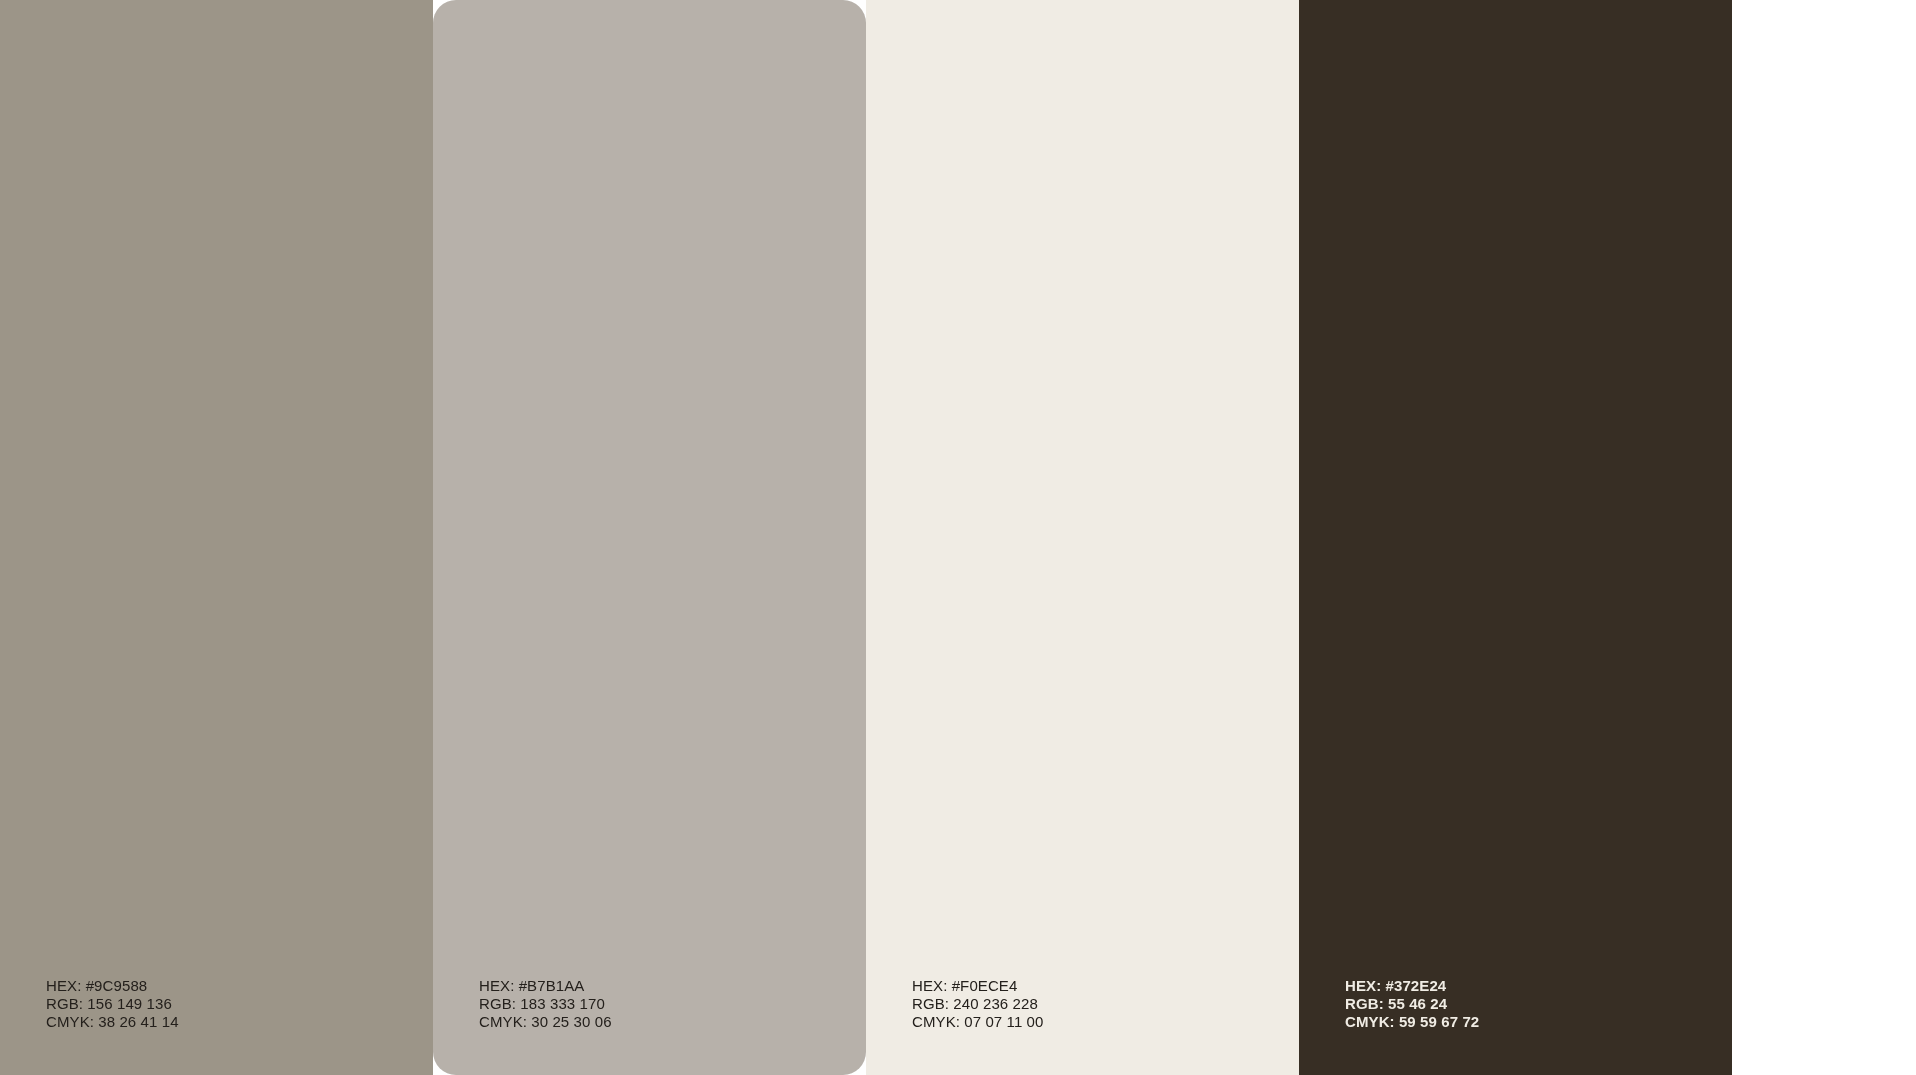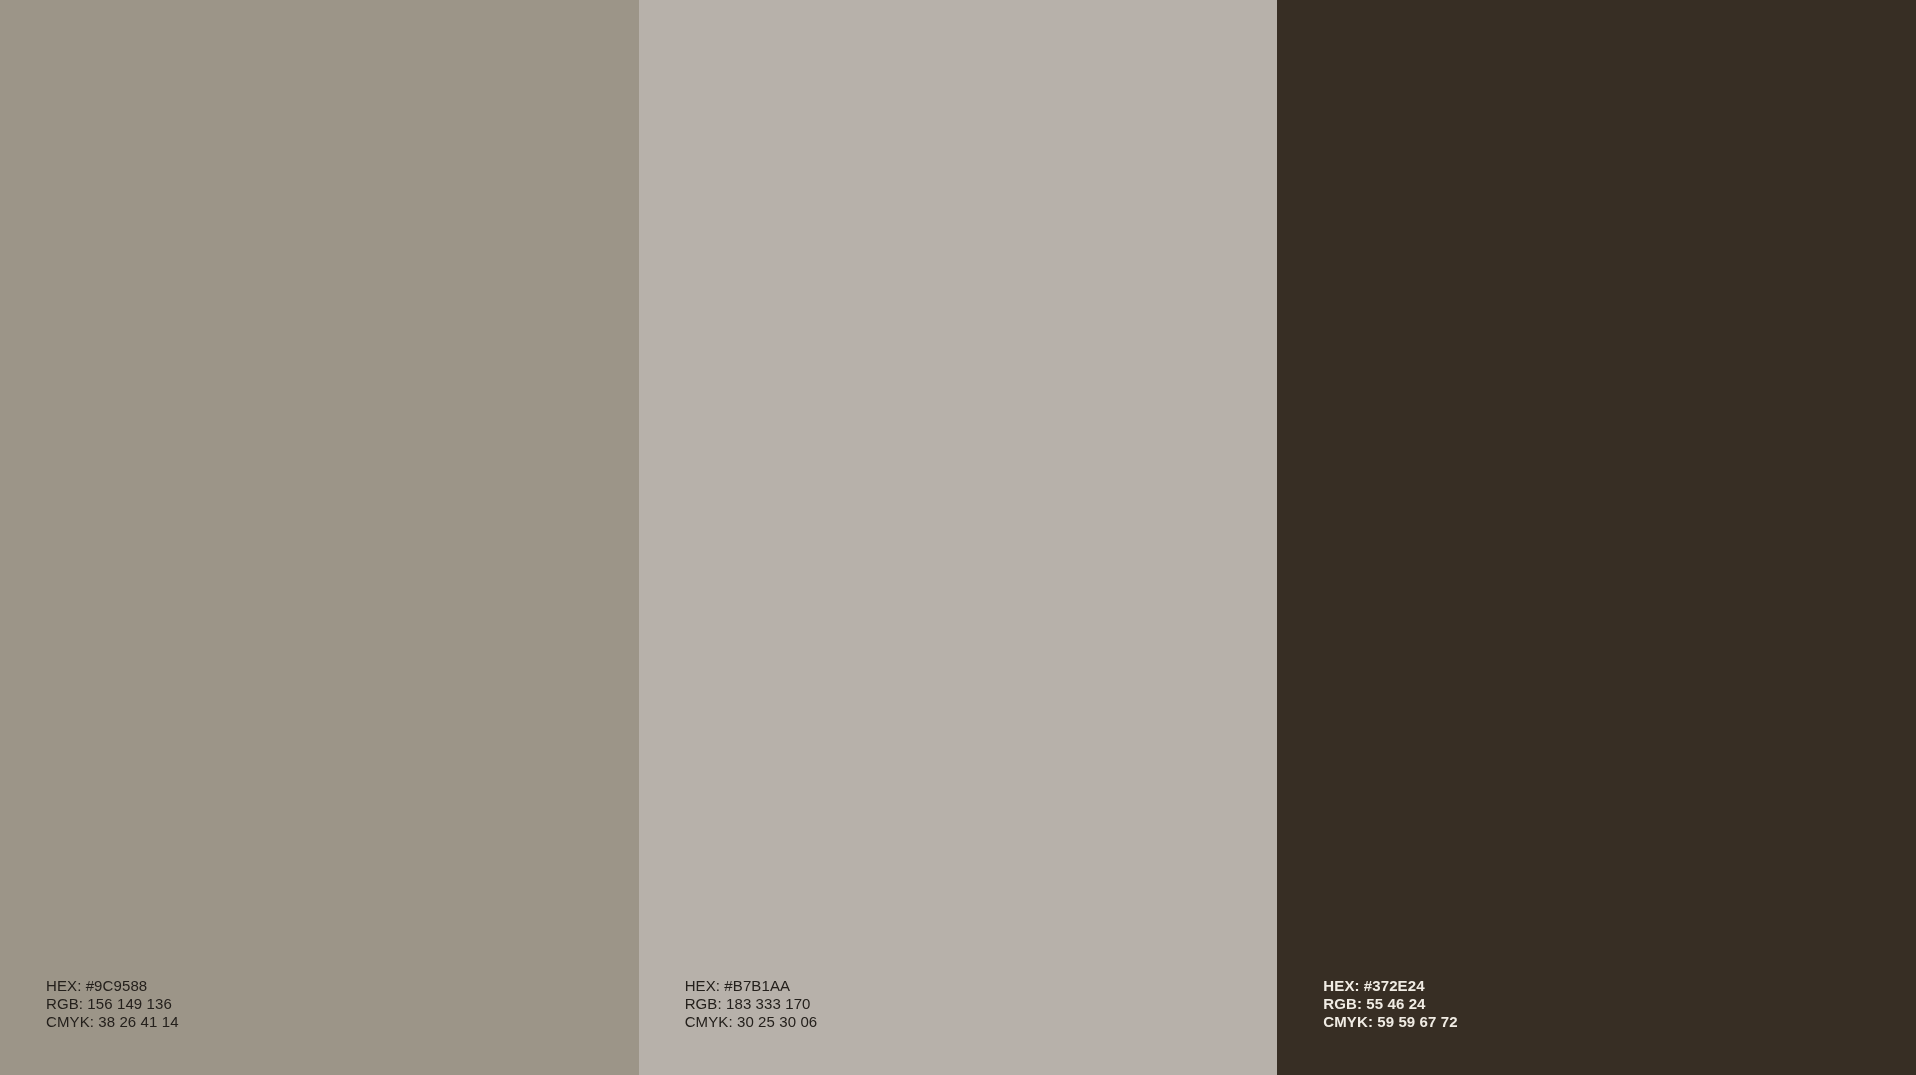--- a/index.html
+++ b/index.html
@@ -44,33 +44,40 @@
     display: block;
     margin: 0;
     padding: 0;
     font-size: 15px;
     line-height: 18px;
   }
 </style>
 </head>
 <body>
 
-<div id="palette" style="width: 1916px; height: 1075px;">
+<div id="palette" style="width: 1732px; height: 1075px;">
     <div class="swatch" style="background: rgb(156, 149, 136);">
       <div class="swatch-info" style="color: rgb(36, 32, 28);">
         <span class="info-line">HEX: #9C9588</span>
         <span class="info-line">RGB: 156 149 136</span>
         <span class="info-line">CMYK: 38 26 41 14</span>
       </div>
     </div>
-    <div class="swatch" style="background: rgb(183, 177, 170);">
+    <div class="swatch" style="background: rgb(183, 177, 170); border-radius: 23px;">
       <div class="swatch-info" style="color: rgb(36, 32, 28);">
         <span class="info-line">HEX: #B7B1AA</span>
         <span class="info-line">RGB: 183 333 170</span>
         <span class="info-line">CMYK: 30 25 30 06</span>
+      </div>
+    </div>
+    <div class="swatch" style="background: rgb(240, 236, 228);">
+      <div class="swatch-info" style="color: rgb(36, 32, 28);">
+        <span class="info-line">HEX: #F0ECE4</span>
+        <span class="info-line">RGB: 240 236 228</span>
+        <span class="info-line">CMYK: 07 07 11 00</span>
       </div>
     </div>
     <div class="swatch" style="background: rgb(55, 46, 36); font-weight: bold;">
       <div class="swatch-info" style="color: rgb(240, 236, 228);">
         <span class="info-line">HEX: #372E24</span>
         <span class="info-line">RGB: 55 46 24</span>
         <span class="info-line">CMYK: 59 59 67 72</span>
       </div>
     </div>
   </div>

